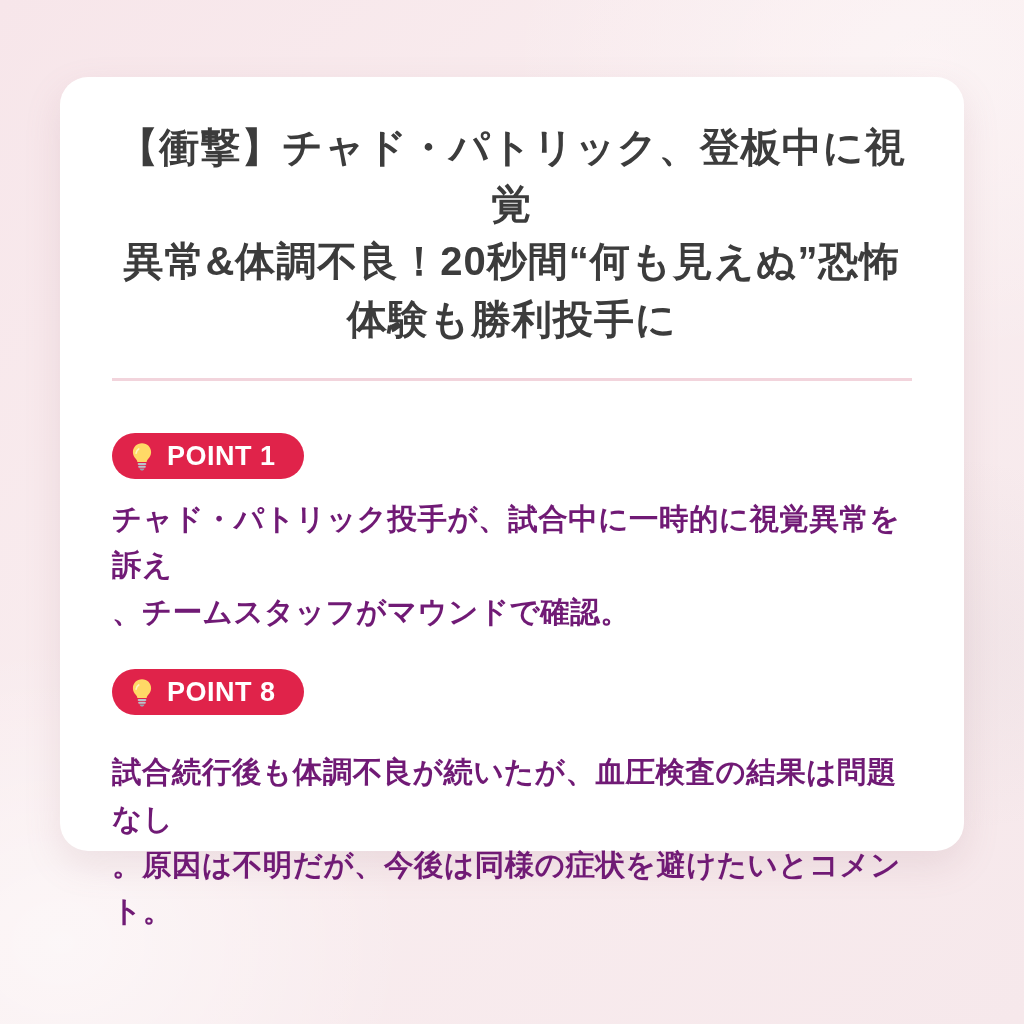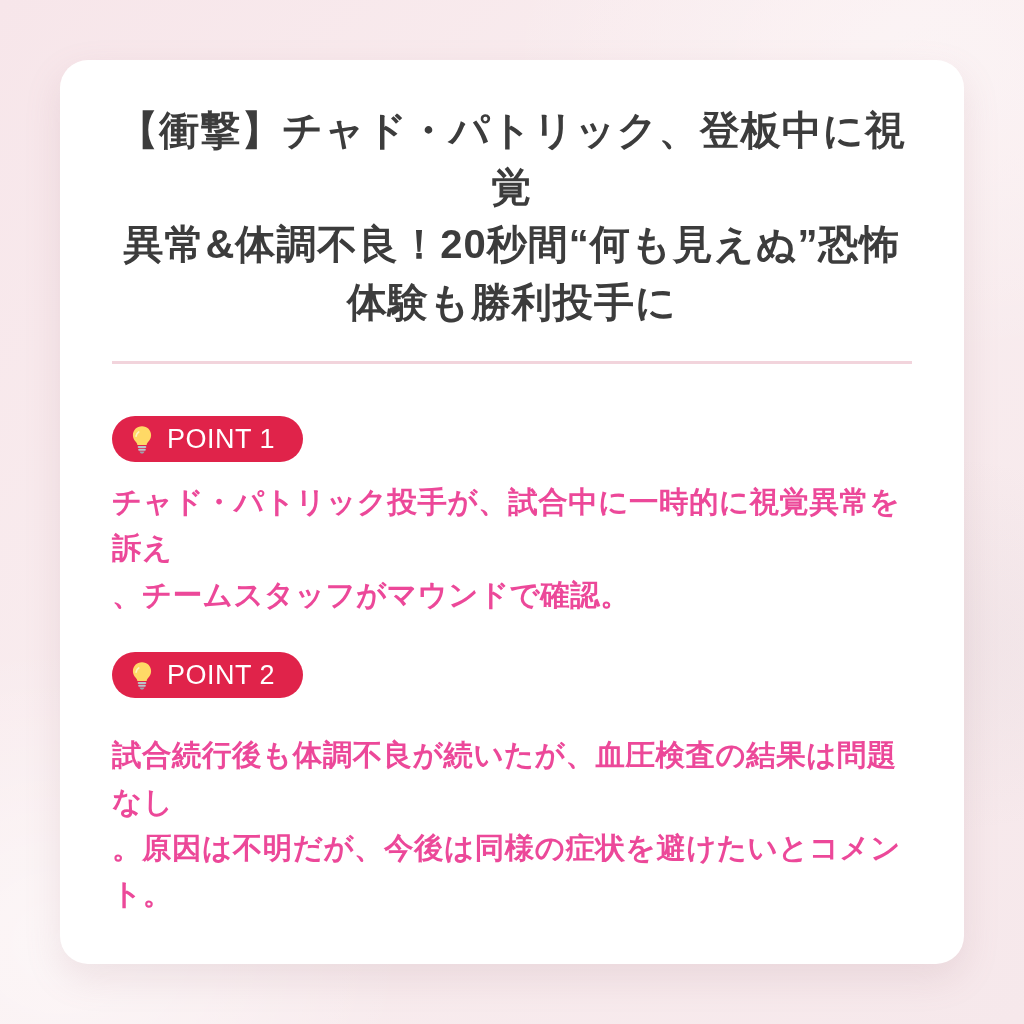--- a/index.html
+++ b/index.html
@@ -16,23 +16,23 @@
     background:
       radial-gradient(520px 300px at 88% 63%, rgba(125,120,130,0.06), transparent 65%),
       radial-gradient(560px 480px at 6% 92%, rgba(255,255,255,0.55), transparent 62%),
       radial-gradient(700px 500px at 90% 6%, rgba(255,252,252,0.45), transparent 60%),
       linear-gradient(135deg, #f7e6ea 0%, #f9edef 45%, #f6e8eb 100%);
   }
 
   .card {
     position: absolute;
     left: 60px;
-    top: 60px;
+    top: 77px;
     width: 904px;
-    height: 904px;
+    height: 774px;
     background: #ffffff;
     border-radius: 28px;
     box-shadow: 0 14px 36px rgba(167, 120, 132, 0.16);
     padding: 42px 52px 0 52px;
   }
 
   .title {
     text-align: center;
     font-size: 40px;
     font-weight: 700;
@@ -54,32 +54,32 @@
 
   .badge {
     display: inline-flex;
     align-items: center;
     gap: 10px;
     background: #e0234a;
     color: #ffffff;
     border-radius: 999px;
     padding: 7px 28px 7px 15px;
     font-size: 27px;
-    font-weight: 400;
+    font-weight: 700;
     letter-spacing: 0.5px;
     line-height: 1.2;
   }
 
   .bulb { width: 30px; height: 30px; flex: 0 0 auto; }
 
   .point-text {
     margin-top: 17px;
     font-size: 29.5px;
     font-weight: 700;
-    color: #ec4899;
+    color: #701a75;
     line-height: 1.57;
     letter-spacing: 0.5px;
     white-space: pre-line;
   }
 </style>
 </head>
 <body>
 
 <div class="card">
 
@@ -106,21 +106,21 @@
 
   <section class="point-block">
     <span class="badge">
       <svg class="bulb" viewBox="0 0 32 32" aria-hidden="true">
         <path d="M16 2.5c-5.6 0-9.7 4.2-9.7 9.4 0 3.1 1.5 5.3 3 7 .9 1 1.7 2.1 1.7 3.4h10c0-1.3.8-2.4 1.7-3.4 1.5-1.7 3-3.9 3-7 0-5.2-4.1-9.4-9.7-9.4z" fill="#ffd966"></path>
         <path d="M12.5 8.5c-1.6 1-2.6 2.6-2.8 4.4" stroke="#fff3c4" stroke-width="1.8" stroke-linecap="round" fill="none"></path>
         <rect x="11.4" y="23.4" width="9.2" height="2.3" rx="1.15" fill="#bac3cb"></rect>
         <rect x="11.9" y="26.3" width="8.2" height="2.3" rx="1.15" fill="#bac3cb"></rect>
         <path d="M13.3 29.3h5.4c-.5 1.3-1.4 2.2-2.7 2.2s-2.2-.9-2.7-2.2z" fill="#9aa4ad"></path>
       </svg>
-      <span>POINT 2</span>
+      <span>POINT 8</span>
     </span>
   </section>
 
   <section class="point-block">
     <p class="point-text">試合続行後も体調不良が続いたが、血圧検査の結果は問題なし
 。原因は不明だが、今後は同様の症状を避けたいとコメント。</p>
   </section>
 
 </div>
 

